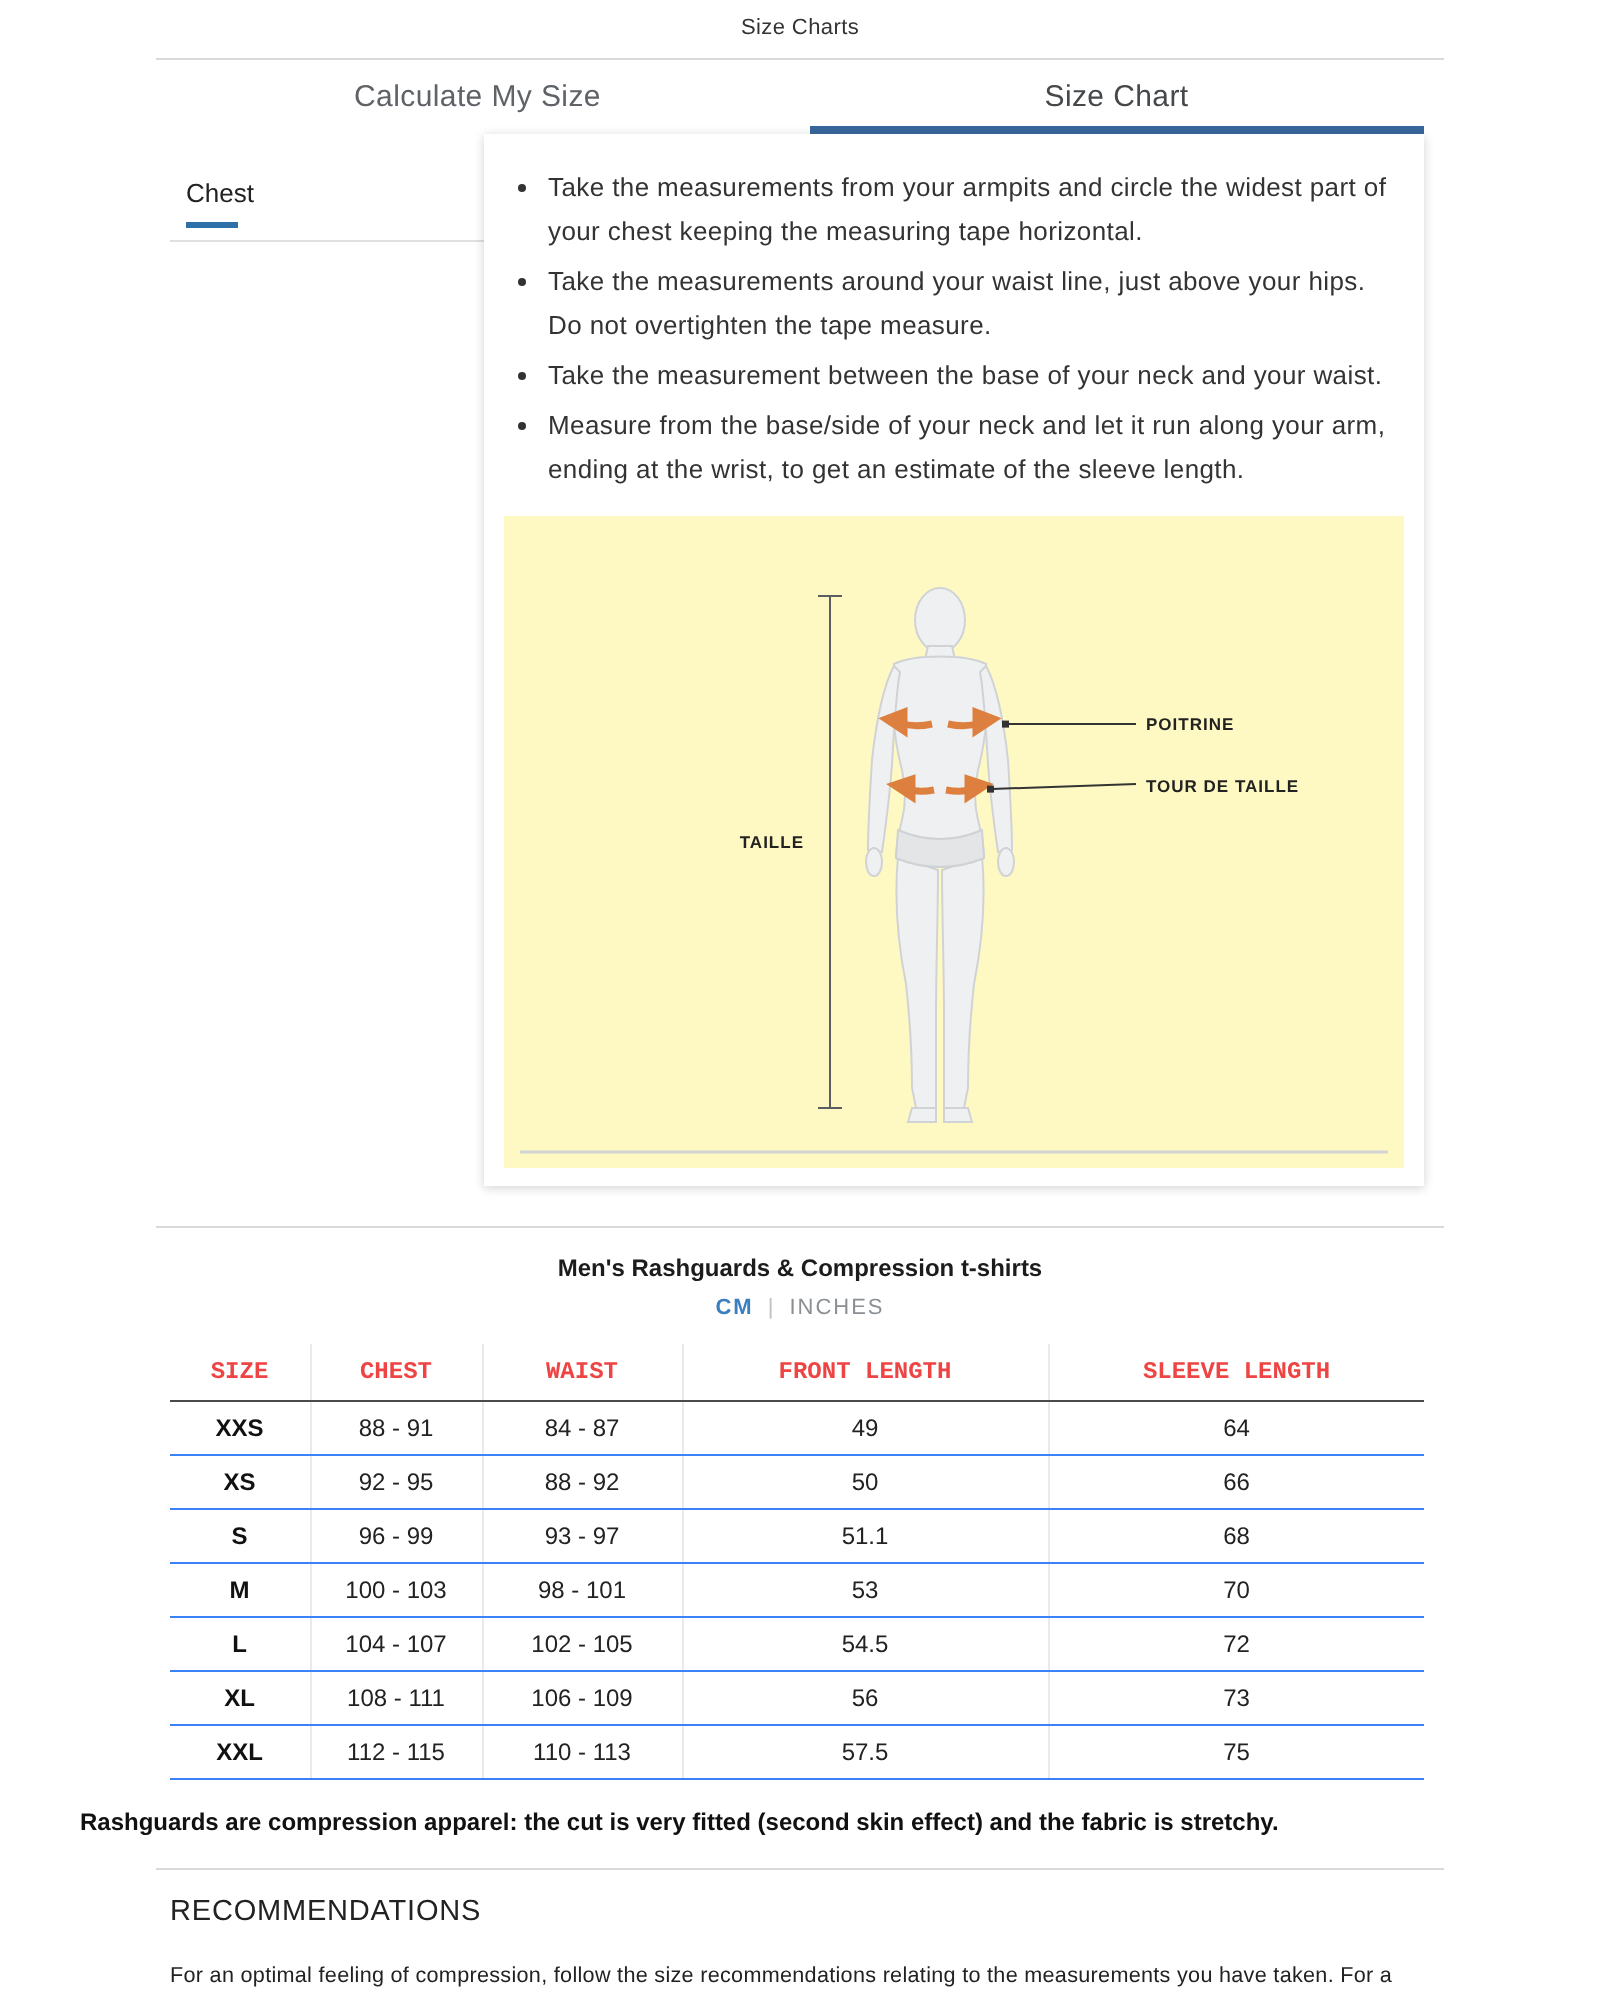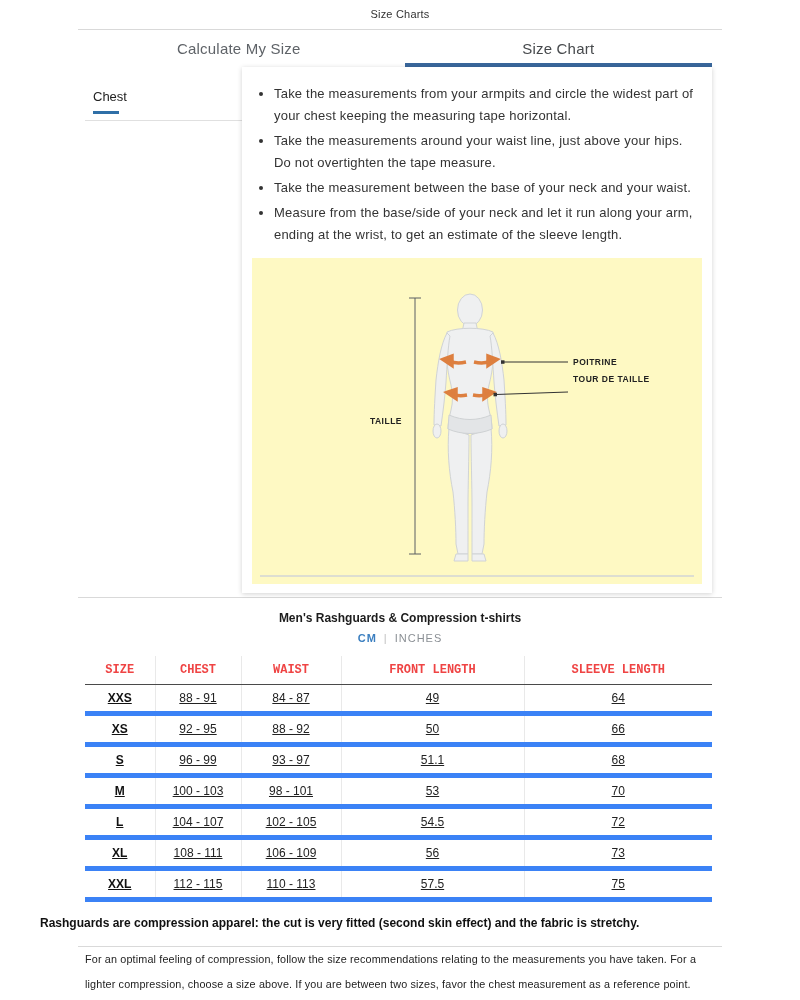--- a/index.html
+++ b/index.html
@@ -17,48 +17,48 @@
   .tabs { display:flex; margin:0 88px 0 85px;gap:12px; }
   .tab { flex:1; text-align:center; font-size:15px; color:#5f6368; padding:10px 0 6px; cursor:pointer; letter-spacing:.2px; border-bottom:4px solid transparent; }
   .tab.active { color:#46494c; border-bottom-color:#39679c; }
 
   
   .panel { display:flex; margin:0 88px 0 85px; }
   .sidebar { width:157px; }
   .sidebar-item { padding:22px 8px 6px 8px; font-size:13px; color:#222; border-bottom:1px solid #e0e0e0; cursor:pointer; }
   .sidebar-item .active-underline { display:block; width:26px; height:3px; background:#2f6fa7; margin-top:7px; }
 
-  .content-card { flex:1; box-shadow:0 1px 5px rgba(0,0,0,.18); padding:16px 10px 9px 10px; margin-bottom:4px; background:#fff; }
+  .content-card { flex:1; box-shadow:0 1px 5px rgba(0,0,0,.18); padding:16px 10px 9px 10px; margin-bottom:20px; background:#fff; }
   ul.instructions { margin:0 4px 12px 22px; }
   ul.instructions li { font-size:13px; line-height:22px; color:#333; letter-spacing:.2px; margin-bottom:3px; }
 
   
   .diagram { position:relative; height:326px; background:#fef9c3; overflow:hidden; }
   .diagram svg { position:absolute; left:0; top:0; }
   .diag-label { position:absolute; font-size:8.5px; font-weight:bold; color:#222; letter-spacing:.5px; white-space:nowrap; }
   .label-poitrine { left:321px; top:99px; }
-  .label-tour { left:321px; top:116px; }
+  .label-tour { left:321px; top:130px; }
   .label-taille { left:98px; top:158px; width:52px; text-align:right; }
 
   
   .table-title { text-align:center; font-weight:bold; font-size:12px; color:#1c1c1c; padding:13px 0 7px; }
   .units { text-align:center; font-size:11px; padding-bottom:12px; letter-spacing:1px; }
   .units .cm { color:#3b7fc0; font-weight:bold; cursor:pointer; }
   .units .sep { color:#c0c0c0; margin:0 7px; }
   .units .inches { color:#8a8f94; cursor:pointer; }
 
   table.size-table { width:627px; margin:0 88px 0 85px; border-collapse:collapse; table-layout:fixed; }
   table.size-table th {
     font-size:12px; font-weight:bold; color:#ef4444; text-align:center;
     padding:7px 0 7px; border-bottom:1px solid #4a4a4a; border-right:1px solid #e9e9e9;font-family:Liberation Mono, monospace;
   }
   table.size-table th:last-child, table.size-table td:last-child { border-right:none; }
   table.size-table td {
     font-size:12px; color:#222; text-align:center; padding:6px 0;
-    border-bottom:5px solid #3b82f6; border-right:1px solid #e9e9e9;text-decoration:underline;
+    border-bottom:1px solid #3b82f6; border-right:1px solid #e9e9e9;
   }
   table.size-table td.size-col { font-weight:bold; color:#111; }
   .note { font-weight:bold; font-size:12px; color:#111; padding:14px 40px 16px; }
 
   
   .reco { margin:0 88px 0 85px; }
   .reco-heading { font-size:14.5px; color:#222; letter-spacing:.4px; padding:13px 0 12px; }
   .reco-body { font-size:10.8px; line-height:25px; color:#222; letter-spacing:.15px; padding-bottom:8px; }
 </style>
 </head>
@@ -221,16 +221,17 @@
           <td>75</td>
         </tr>
       </tbody>
   </table>
 
   <div class="note">Rashguards are compression apparel: the cut is very fitted (second skin effect) and the fabric is stretchy.</div>
 
   <hr class="rule">
 
   <div class="reco">
+    <div class="reco-heading">RECOMMENDATIONS</div>
     <p class="reco-body">For an optimal feeling of compression, follow the size recommendations relating to the measurements you have taken. For a lighter compression, choose a size above. If you are between two sizes, favor the chest measurement as a reference point.</p>
   </div>
 
 </div>
 
 </body></html>

